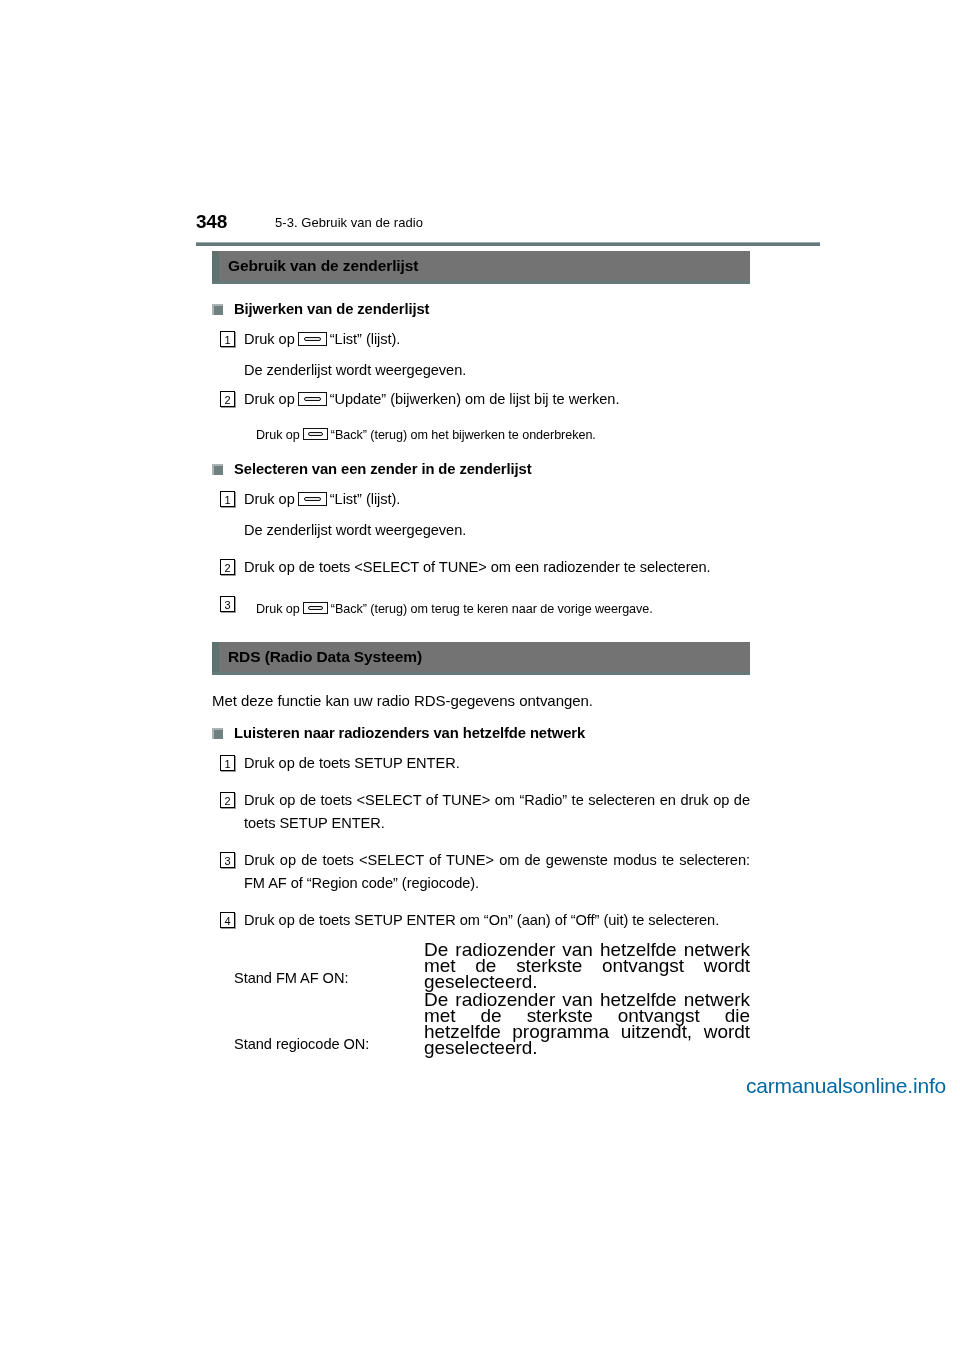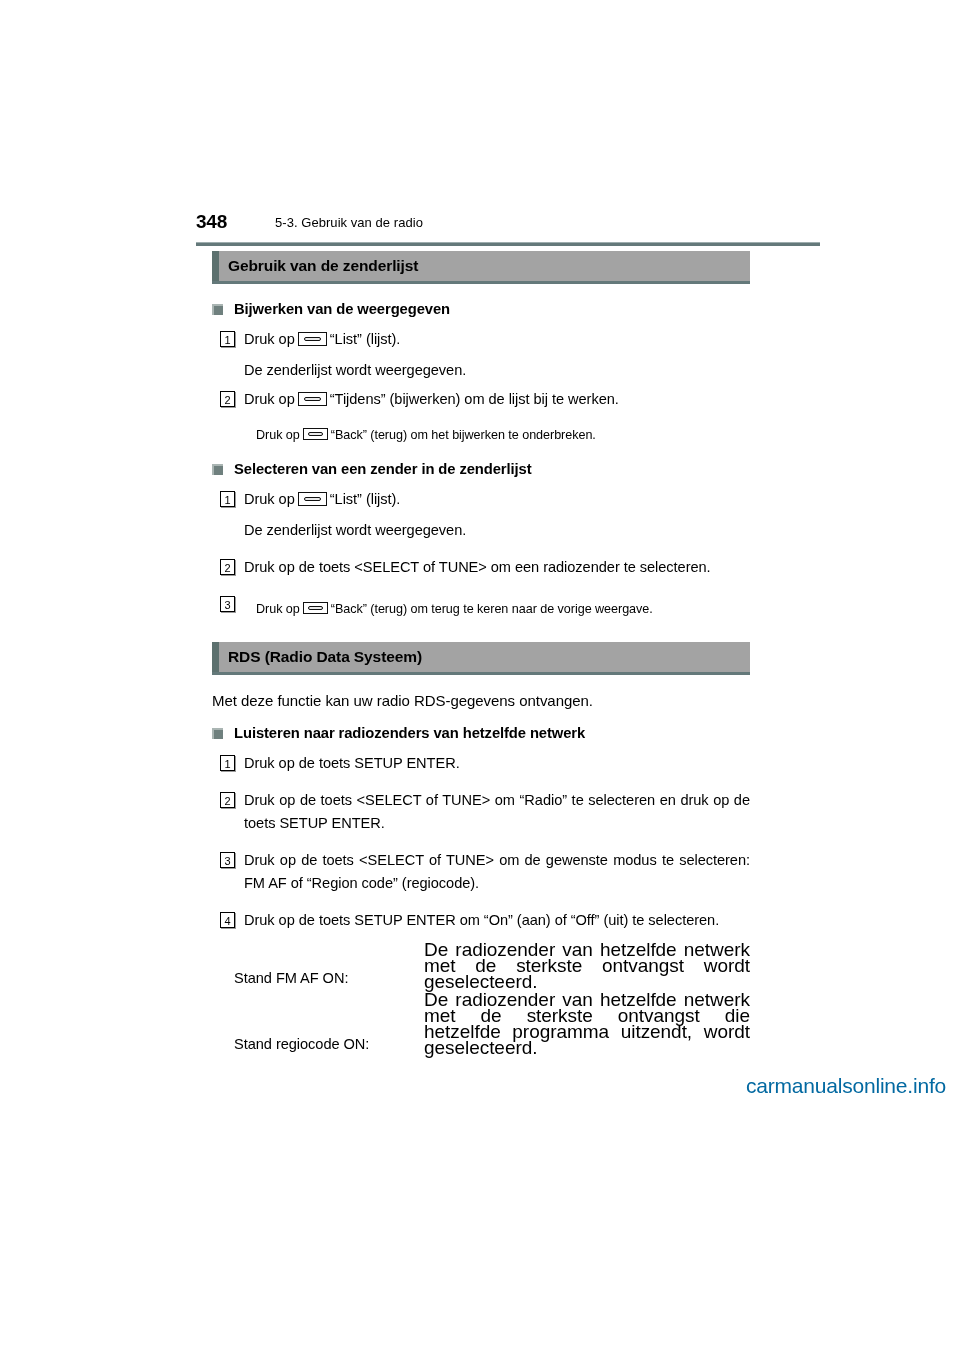--- a/index.html
+++ b/index.html
@@ -65,21 +65,21 @@
     position: absolute;
     left: 212px;
     top: 251px;
     width: 538px;
   }
 
   
   .section-bar {
     position: relative;
     height: 30px;
-    background: #a3a3a3;
+    background: #737373;
     margin-bottom: 0;
     border-bottom: 3px solid #64797a;
     box-sizing: content-box;
   }
   .section-bar .tab {
     position: absolute;
     left: 0;
     top: 0;
     width: 7px;
     height: 30px;
@@ -258,39 +258,39 @@
 
     <div class="section-bar">
       <span class="tab"></span>
       <span class="bar-title">Gebruik van de zenderlijst</span>
     </div>
 
     <div class="sp14"></div>
 
     <div class="subhead">
       <span class="sq"></span>
-      <span>Bijwerken van de weergegeven</span>
+      <span>Bijwerken van de zenderlijst</span>
     </div>
 
     <div class="sp8"></div>
 
     <div class="step">
       <span class="numbox">1</span>
       <span>Druk op</span><span class="btn-icon"></span><span>“List” (lijst).</span>
     </div>
 
     <div class="sp8"></div>
 
     <div class="note">De zenderlijst wordt weergegeven.</div>
 
     <div class="sp6"></div>
 
     <div class="step">
       <span class="numbox">2</span>
-      <span>Druk op</span><span class="btn-icon"></span><span>“Tijdens” (bijwerken) om de lijst bij te werken.</span>
+      <span>Druk op</span><span class="btn-icon"></span><span>“Update” (bijwerken) om de lijst bij te werken.</span>
     </div>
 
     <div class="sp8"></div>
 
 
     <div class="sp6"></div>
 
     <div class="note small">
       <span>Druk op</span><span class="btn-icon small"></span><span>“Back” (terug) om het bijwerken te onderbreken.</span>
     </div>

